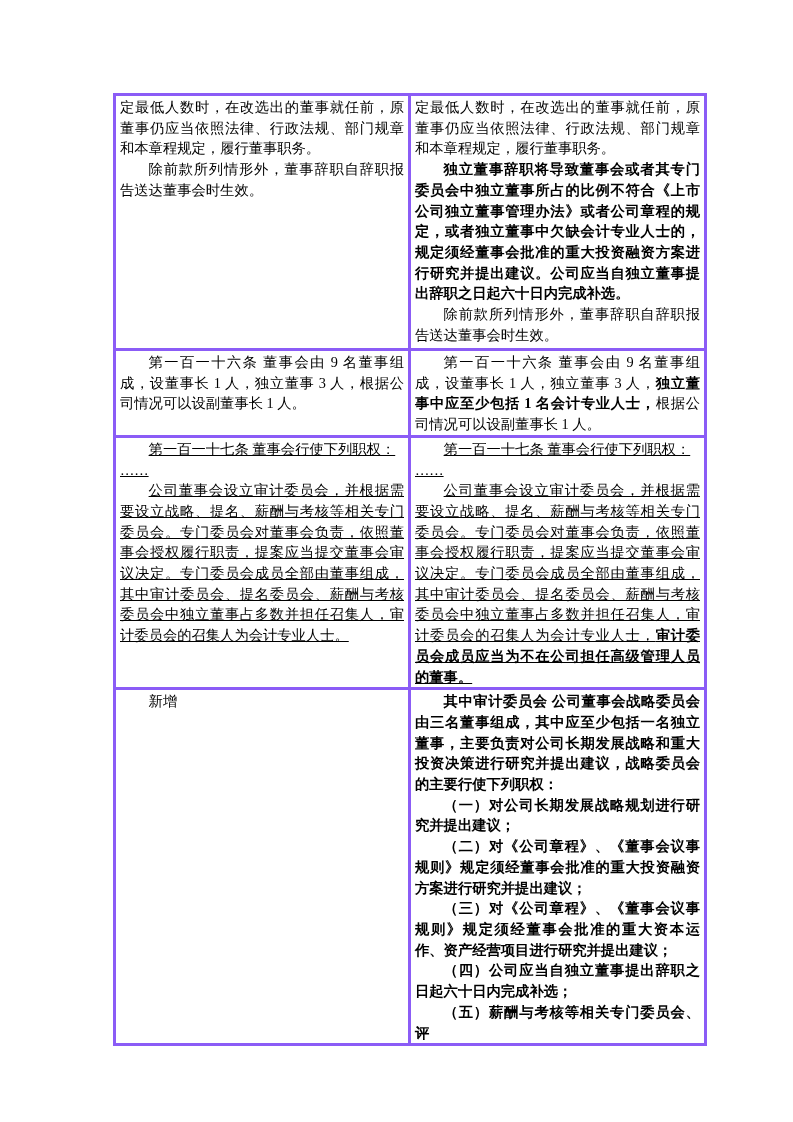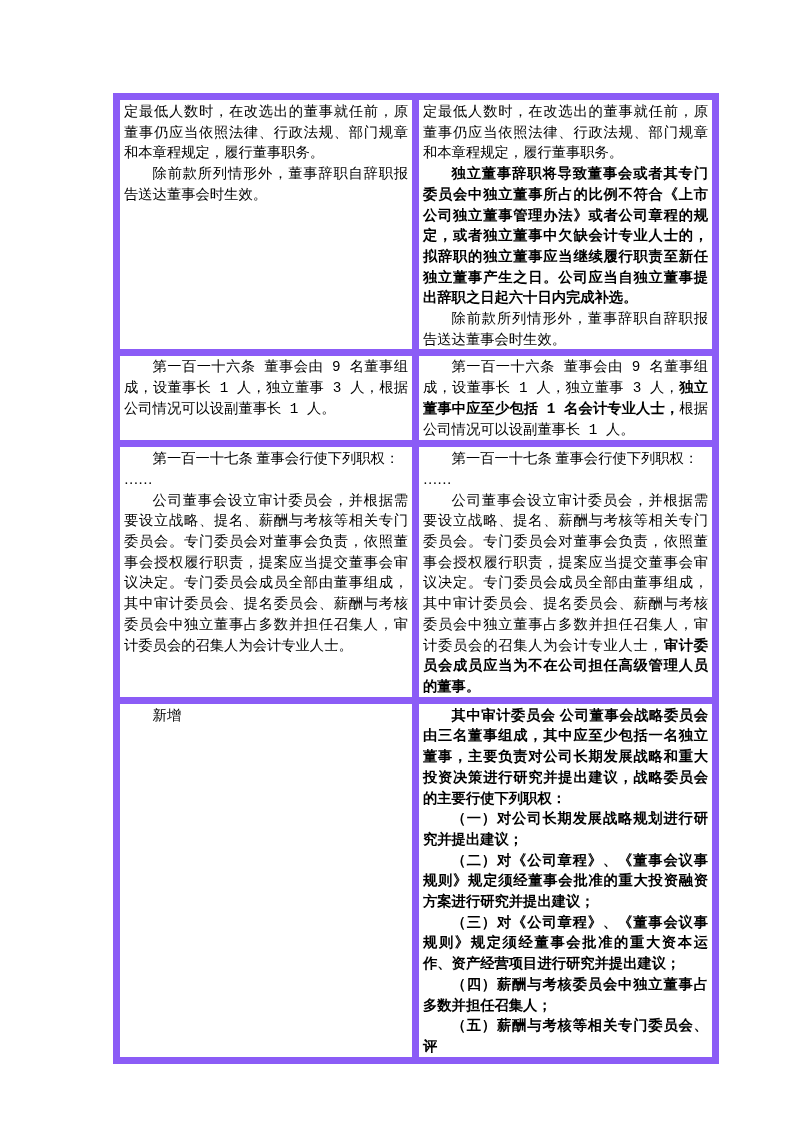--- a/index.html
+++ b/index.html
@@ -18,32 +18,32 @@
   }
   table.cmp {
     position: absolute;
     left: 113px;
     top: 93px;
     width: 569px;
     border-collapse: collapse;
     table-layout: fixed;
   }
   table.cmp td {
-    border: 7px solid #8b5cf6;
+    border: 3px solid #8b5cf6;
     vertical-align: top;
     padding: 1px 4px 0 4px;
     font-size: 14.3px;
     line-height: 20.7px;
     margin-top: 35px;
   }
   td.c1 { width: 284px; }
   td.c2 { width: 285px; }
   tr.r1 { height: 255px; }
-  tr.r2 { height: 83px; font-family: Liberation Mono, monospace; }
-  tr.r3 { height: 250px; }
+  tr.r2 { height: 83px; }
+  tr.r3 { height: 250px; text-decoration: underline; }
   tr.r4 { height: 332px; }
   p.para {
     margin: 0;
     text-align: justify;
   }
   p.ind { text-indent: 2em; }
   .b { font-weight: bold; }
 </style>
 </head>
 <body>
@@ -51,21 +51,21 @@
 <div class="page">
   <table class="cmp">
     <tbody>
       <tr class="r1">
         <td class="c1">
           <p class="para"><span>定最低人数时，在改选出的董事就任前，原董事仍应当依照法律、行政法规、部门规章和本章程规定，履行董事职务。</span></p>
           <p class="para ind"><span>除前款所列情形外，董事辞职自辞职报告送达董事会时生效。</span></p>
         </td>
         <td class="c2">
           <p class="para"><span>定最低人数时，在改选出的董事就任前，原董事仍应当依照法律、行政法规、部门规章和本章程规定，履行董事职务。</span></p>
-          <p class="para ind"><span class="b">独立董事辞职将导致董事会或者其专门委员会中独立董事所占的比例不符合《上市公司独立董事管理办法》或者公司章程的规定，或者独立董事中欠缺会计专业人士的，拟辞职的独立董事应当继续履行职责至新任独立董事产生之日。公司应当自独立董事提出辞职之日起六十日内完成补选。</span></p>
+          <p class="para ind"><span class="b">独立董事辞职将导致董事会或者其专门委员会中独立董事所占的比例不符合《上市公司独立董事管理办法》或者公司章程的规定，或者独立董事中欠缺会计专业人士的，规定须经董事会批准的重大投资融资方案进行研究并提出建议。公司应当自独立董事提出辞职之日起六十日内完成补选。</span></p>
           <p class="para ind"><span>除前款所列情形外，董事辞职自辞职报告送达董事会时生效。</span></p>
         </td>
       </tr>
       <tr class="r2">
         <td class="c1">
           <p class="para ind"><span>第一百一十六条 董事会由 9 名董事组成，设董事长 1 人，独立董事 3 人，根据公司情况可以设副董事长 1 人。</span></p>
         </td>
         <td class="c2">
           <p class="para ind"><span>第一百一十六条 董事会由 9 名董事组成，设董事长 1 人，独立董事 3 人，</span><span class="b">独立董事中应至少包括 1 名会计专业人士，</span><span>根据公司情况可以设副董事长 1 人。</span></p>
         </td>
@@ -84,19 +84,19 @@
       </tr>
       <tr class="r4">
         <td class="c1">
           <p class="para ind"><span>新增</span></p>
         </td>
         <td class="c2">
           <p class="para ind"><span class="b">其中审计委员会 公司董事会战略委员会由三名董事组成，其中应至少包括一名独立董事，主要负责对公司长期发展战略和重大投资决策进行研究并提出建议，战略委员会的主要行使下列职权：</span></p>
           <p class="para ind"><span class="b">（一）对公司长期发展战略规划进行研究并提出建议；</span></p>
           <p class="para ind"><span class="b">（二）对《公司章程》、《董事会议事规则》规定须经董事会批准的重大投资融资方案进行研究并提出建议；</span></p>
           <p class="para ind"><span class="b">（三）对《公司章程》、《董事会议事规则》规定须经董事会批准的重大资本运作、资产经营项目进行研究并提出建议；</span></p>
-          <p class="para ind"><span class="b">（四）薪酬与考核委员会中独立董事占多数并担任召集人；</span></p>
+          <p class="para ind"><span class="b">（四）公司应当自独立董事提出辞职之日起六十日内完成补选；</span></p>
           <p class="para ind"><span class="b">（五）薪酬与考核等相关专门委员会、评</span></p>
         </td>
       </tr>
     </tbody>
   </table>
 </div>
 
 </body></html>

